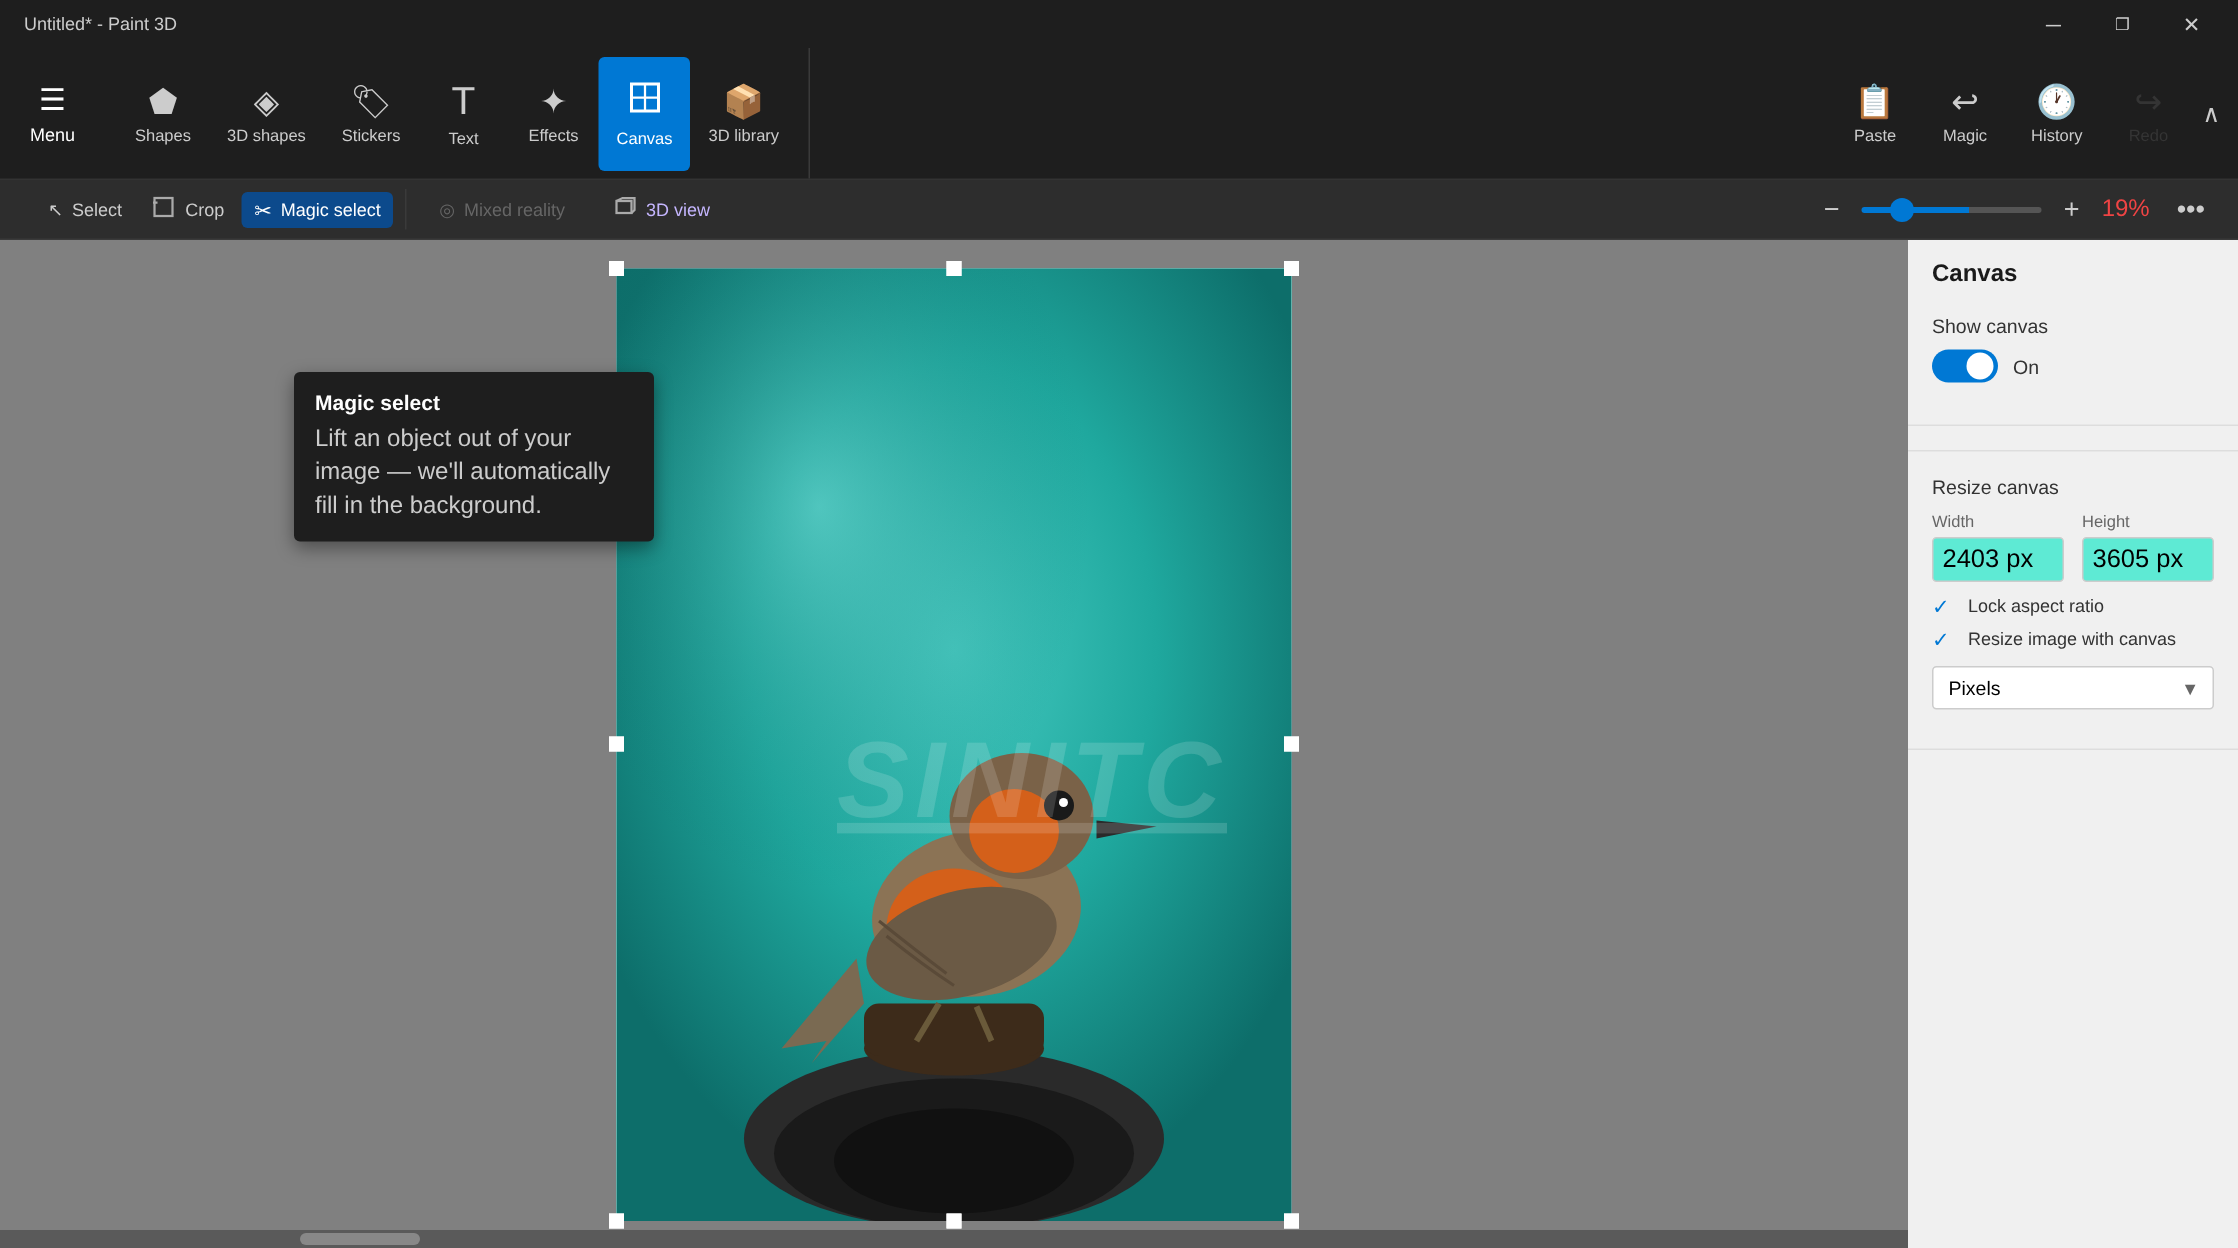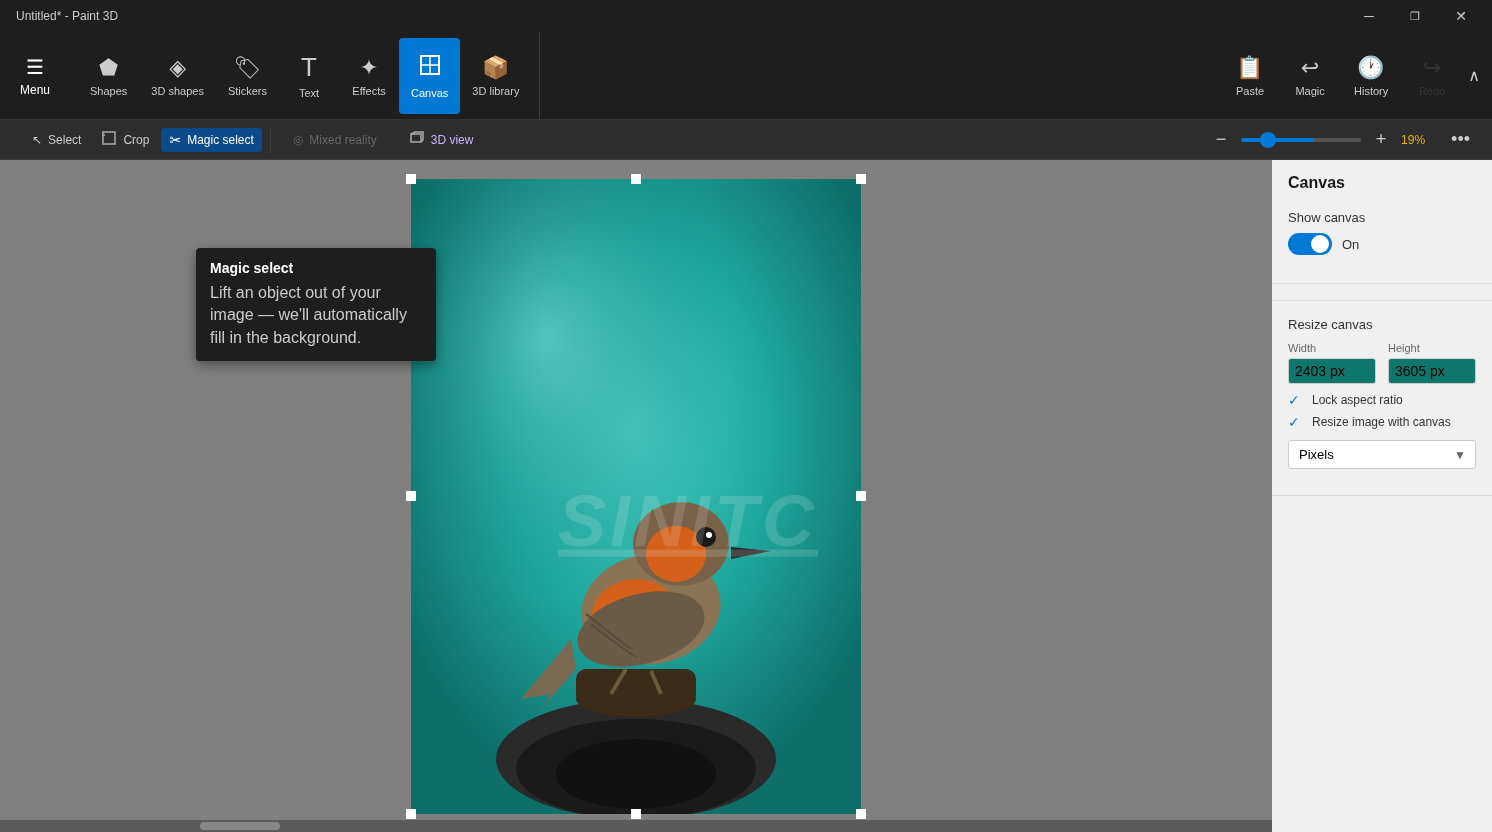--- a/index.html
+++ b/index.html
@@ -166,22 +166,22 @@
     }
     .zoom-slider::-webkit-slider-thumb {
       -webkit-appearance: none;
       width: 16px;
       height: 16px;
       background: #0078d4;
       border-radius: 50%;
       cursor: pointer;
     }
     .zoom-pct {
-      font-size: 12px;
-      color: #eab308;
+      font-size: 16px;
+      color: #ef4444;
       min-width: 36px;
     }
     .more-btn {
       background: transparent;
       border: none;
       color: #ccc;
       cursor: pointer;
       font-size: 18px;
       padding: 4px 6px;
     }
@@ -339,22 +339,22 @@
       margin-bottom: 8px;
       align-items: flex-end;
     }
     .wh-col { flex: 1; }
     .wh-col-label { font-size: 11px; color: #666; margin-bottom: 4px; }
     .wh-input {
       width: 100%;
       padding: 4px 6px;
       border: 1px solid #ccc;
       border-radius: 3px;
-      font-size: 14px;
-      background: #0f766e;
+      font-size: 17px;
+      background: #5eead4;
       color: #000;
     }
     .check-row {
       display: flex;
       align-items: center;
       gap: 8px;
       margin-bottom: 6px;
     }
     .check-mark {
       color: #0078d4;

